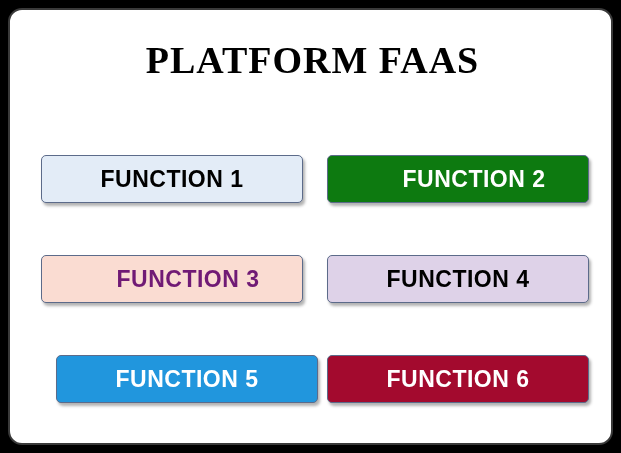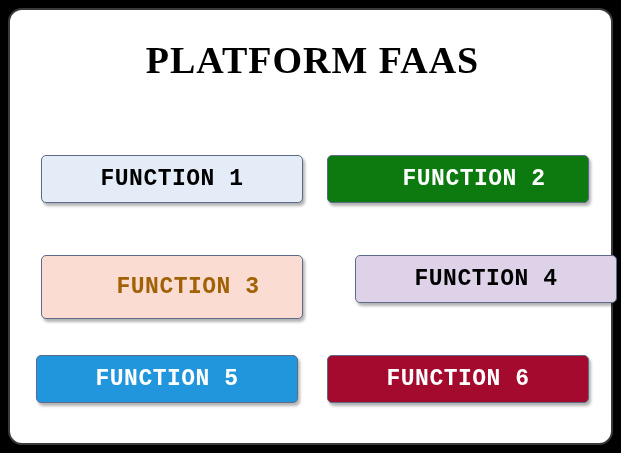--- a/index.html
+++ b/index.html
@@ -43,46 +43,46 @@
     color: #000000;
   }
   .func {
     position: absolute;
     box-sizing: border-box;
     display: flex;
     align-items: center;
     justify-content: center;
     border: 1px solid #5c6b8a;
     border-radius: 5px;
-    font-family: Liberation Mono, monospace;
+    font-family: Liberation Sans, sans-serif;
     font-weight: bold;
     font-size: 23px;
     letter-spacing: 0.5px;
     box-shadow: 2px 3px 3px rgba(0,0,0,0.30);
   }
 </style>
 </head>
 <body>
 
 <div id="canvas" style="background: rgb(0, 0, 0);">
   <div id="card" style="background: rgb(255, 255, 255); border-color: rgb(58, 58, 58);">
     <div id="title">PLATFORM FAAS</div>
 
     <div class="func" style="left: 31px; top: 145px; width: 262px; height: 48px; background: rgb(227, 236, 247); color: rgb(0, 0, 0); border-color: rgb(92, 107, 138);">
       <span>FUNCTION 1</span>
     </div>
     <div class="func" style="left: 317px; top: 145px; width: 262px; height: 48px; background: rgb(13, 122, 16); color: rgb(255, 255, 255); border-color: rgb(92, 107, 138); padding-left: 32px;">
       <span>FUNCTION 2</span>
     </div>
-    <div class="func" style="left: 31px; top: 245px; width: 262px; height: 64px; background: rgb(250, 220, 210); color: #a16207; border-color: rgb(92, 107, 138); padding-left: 32px;">
+    <div class="func" style="left: 31px; top: 245px; width: 262px; height: 48px; background: rgb(250, 220, 210); color: #701a75; border-color: rgb(92, 107, 138); padding-left: 32px;">
       <span>FUNCTION 3</span>
     </div>
-    <div class="func" style="left: 317px; top: 245px; width: 262px; height: 48px; background: rgb(222, 210, 232); color: rgb(0, 0, 0); border-color: rgb(92, 107, 138); margin-left: 28px;">
+    <div class="func" style="left: 317px; top: 245px; width: 262px; height: 48px; background: rgb(222, 210, 232); color: rgb(0, 0, 0); border-color: rgb(92, 107, 138);">
       <span>FUNCTION 4</span>
     </div>
-    <div class="func" style="left: 26px; top: 345px; width: 262px; height: 48px; background: rgb(33, 150, 221); color: rgb(255, 255, 255); border-color: rgb(92, 107, 138);">
+    <div class="func" style="left: 46px; top: 345px; width: 262px; height: 48px; background: rgb(33, 150, 221); color: rgb(255, 255, 255); border-color: rgb(92, 107, 138);">
       <span>FUNCTION 5</span>
     </div>
     <div class="func" style="left: 317px; top: 345px; width: 262px; height: 48px; background: rgb(163, 10, 46); color: rgb(255, 255, 255); border-color: rgb(92, 107, 138);">
       <span>FUNCTION 6</span>
     </div>
   </div>
 </div>
 
 </body></html>

